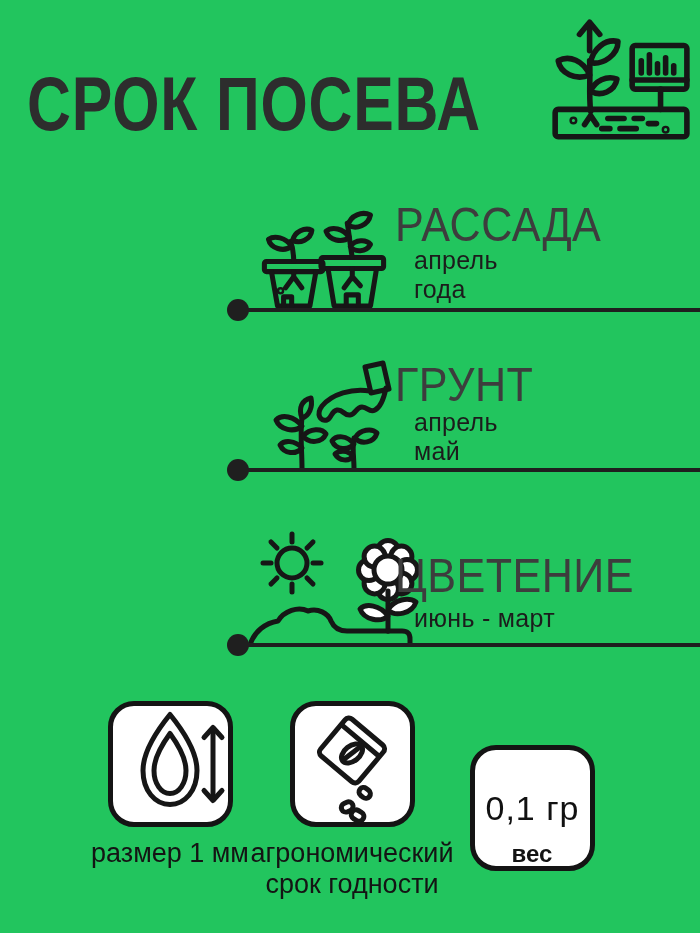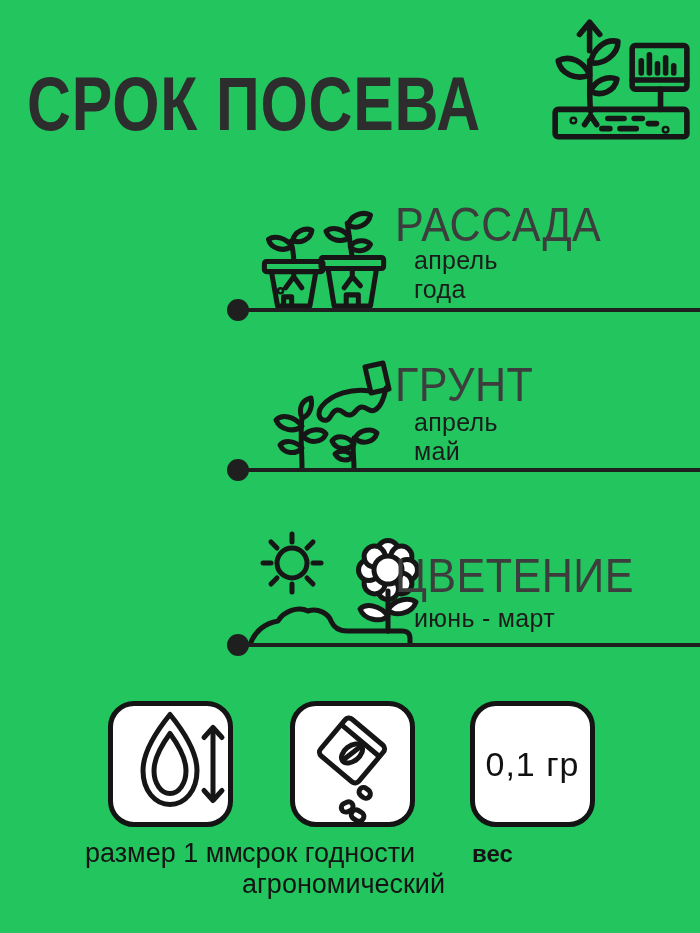--- a/index.html
+++ b/index.html
@@ -26,21 +26,21 @@
   .icon-hand{left:266px;top:358px;width:132px;height:110px;}
   .icon-bloom{left:240px;top:530px;width:206px;height:115px;}
   
   .info-box{
     width:125px;height:126px;border:5px solid #141414;border-radius:26px;
     box-sizing:border-box;top:701px;background:#fff;
     display:flex;align-items:center;justify-content:center;
   }
   .box-svg{width:100%;height:100%;display:block;}
   .weight-value{font-size:34px;color:#111;letter-spacing:1px;white-space:nowrap;}
-  .box-label{top:838px;font-size:27px;color:#141414;line-height:31px;white-space:nowrap;}
+  .box-label{top:838px;font-size:27px;color:#141414;text-align:center;line-height:31px;white-space:nowrap;}
   .label-bold{font-size:24px;font-weight:700;}
   svg{display:block;}
   .stroke{fill:none;stroke:#161616;stroke-linecap:round;stroke-linejoin:round;}
 </style>
 </head>
 <body>
 
 <div class="canvas">
 
   <div class="abs title">СРОК ПОСЕВА</div>
@@ -197,24 +197,24 @@
         </g>
         <ellipse cx="57" cy="47" rx="12" ry="7.5" transform="rotate(-38 57 47)"></ellipse>
         <line x1="50" y1="52" x2="63" y2="42"></line>
         <rect x="64" y="82" width="12" height="9" rx="4.5" transform="rotate(38 70 86)"></rect>
         <rect x="46" y="96" width="12" height="9" rx="4.5" transform="rotate(-24 52 100)"></rect>
         <rect x="56" y="104" width="13" height="9.5" rx="4.7" transform="rotate(30 62 109)"></rect>
       </g>
     </svg>
   </div>
 
-  <div class="abs info-box" style="left:470px;">
+  <div class="abs info-box" style="left:470px;margin-top:44px;">
     <div class="weight-value">0,1 гр</div>
   </div>
 
   <div class="abs box-label" style="left:85px;width:170px;">размер 1 мм</div>
   <div class="abs box-label" style="left:242px;width:220px;">
+    <div>агрономический</div>
     <div>срок годности</div>
-    <div>агрономический</div>
   </div>
   <div class="abs box-label label-bold" style="left:472px;width:120px;">вес</div>
 
 </div>
 
 </body></html>

